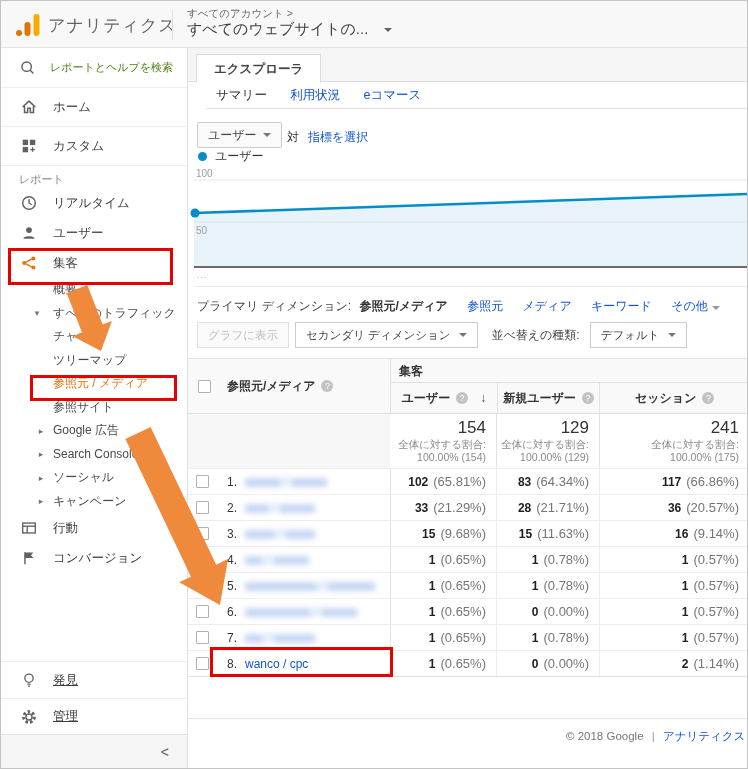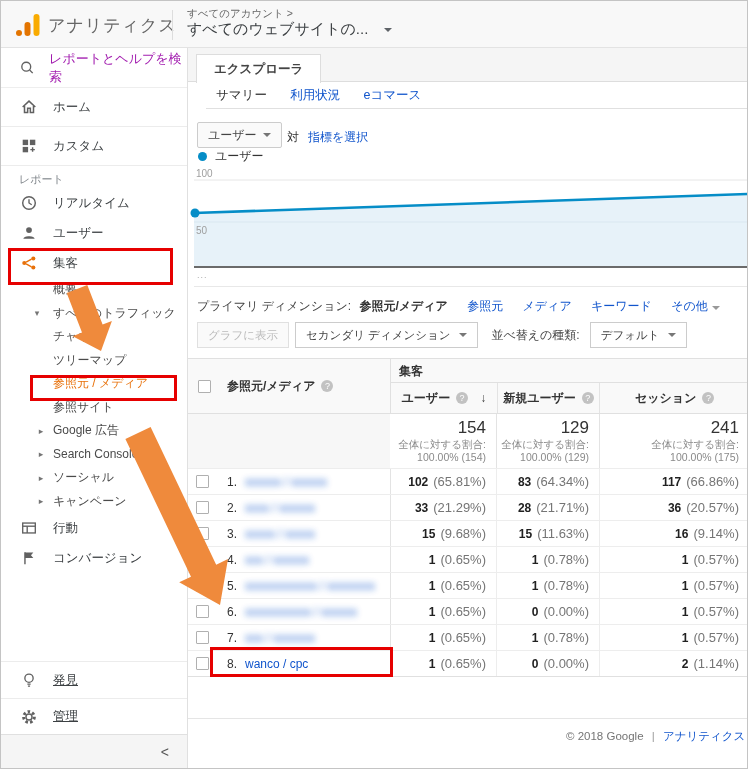--- a/index.html
+++ b/index.html
@@ -12,21 +12,21 @@
   .product-name { position:absolute; left:47px; top:13px; font-size:17px; color:#666; letter-spacing:1px; }
   .hdr-divider { position:absolute; left:171px; top:9px; width:1px; height:30px; background:#ddd; }
   .crumb-small { position:absolute; left:186px; top:6px; font-size:10.5px; color:#666; }
   .crumb-main { position:absolute; left:186px; top:19px; font-size:15px; color:#3c4043; display:flex; align-items:center; cursor:pointer; }
   .caret { display:inline-block; width:0; height:0; border-left:4px solid transparent; border-right:4px solid transparent; border-top:4px solid #757575; margin-left:6px; }
   .crumb-main .caret { margin-left:16px; border-top-color:#5f6368; }
 
   
   .sidebar { position:absolute; left:0; top:47px; width:187px; height:686px; background:#fff; border-right:1px solid #e0e0e0; z-index:4; }
   .search-row { height:40px; display:flex; align-items:center; padding-left:18px; border-bottom:1px solid #eee; cursor:text; }
-  .search-row .ph { color:#a21caf; font-size:13px; margin-left:14px; }
+  .search-row .ph { color:#4d7c0f; font-size:11px; margin-left:14px; }
   .nav-item { display:flex; align-items:center; height:30px; padding-left:18px; color:#3c4043; font-size:12.5px; cursor:pointer; }
   .nav-item.tall { height:39px; border-bottom:1px solid #ececec; }
   .nav-icon { width:20px; height:20px; margin-right:14px; display:flex; align-items:center; justify-content:center; flex:none; }
   .nav-label { padding:6px 0 4px 18px; font-size:11px; color:#80868b; height:22px; }
   .nav-item.sub { height:23.5px; padding-left:0; font-size:12px; color:#4a4a4a;text-align:center; }
   .nav-indent { width:52px; flex:none; }
   .nav-exp { width:52px; padding-left:20px; font-size:9px; color:#757575; flex:none; }
   .nav-exp.collapsed { padding-left:28px; }
   .nav-item.active .lbl { color:#e8710a; }
   .sidebar-bottom { position:absolute; left:0; bottom:0; width:100%; border-top:1px solid #ececec; background:#fff; }

